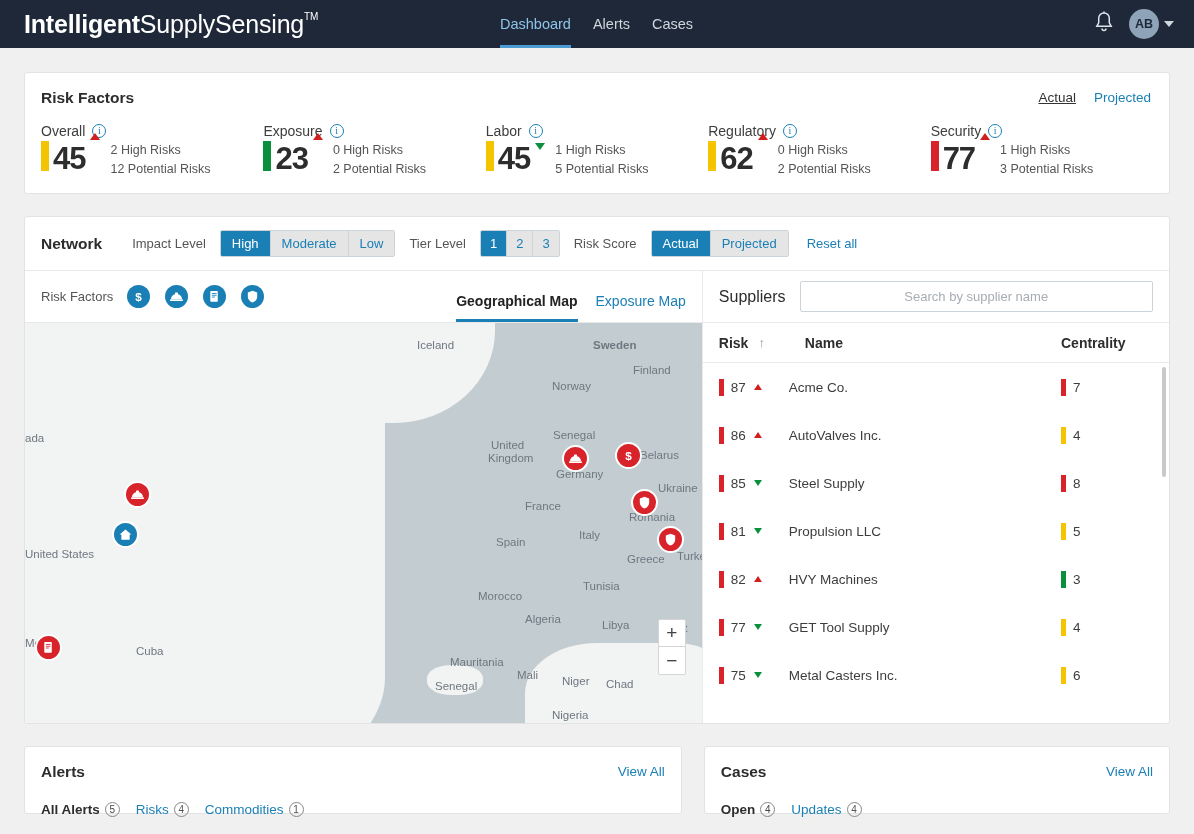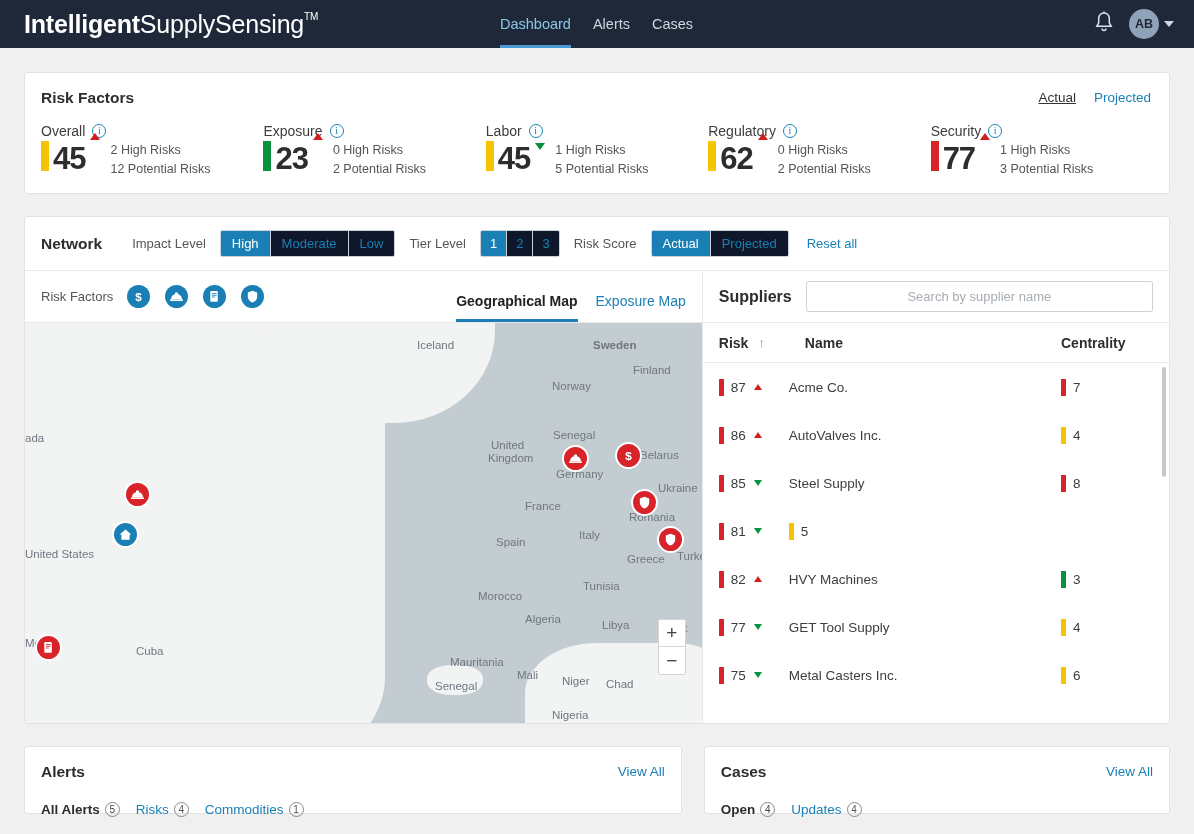--- a/index.html
+++ b/index.html
@@ -52,21 +52,21 @@
   .tri.up { width:0;height:0;border-left:5px solid transparent;border-right:5px solid transparent;border-bottom:7px solid #d01f1f; }
   .tri.down { width:0;height:0;border-left:5px solid transparent;border-right:5px solid transparent;border-top:7px solid #0a8f3c; margin-top:2px; }
   .rf-sub { margin-left: 10px; font-size: 12.5px; color: #555; line-height: 19px; }
 
   
   .network { margin-top: 22px; }
   .net-bar { display: flex; align-items: center; padding: 13px 16px; border-bottom: 1px solid #e9e9e9; gap: 14px; }
   .net-title { font-size: 15.5px; font-weight: bold; color: #2d2d2d; margin-right: 16px; }
   .flabel { font-size: 13px; color: #555; }
   .seg { display: flex; border: 1px solid #ccd3d9; border-radius: 2px; overflow: hidden; }
-  .seg div { padding: 5px 11px; font-size: 13px; color: #1a7fb5; background: #0f172a; cursor: pointer;
+  .seg div { padding: 5px 11px; font-size: 13px; color: #1a7fb5; background: #e5e5e5; cursor: pointer;
              border-right: 1px solid #ccd3d9; }
   .seg div:last-child { border-right: none; }
   .seg div.sel { background: #1a7fb5; color: #fff; }
   .seg.tier div { padding: 5px 9px; }
   .reset { font-size: 13px; color: #1a7fb5; cursor: pointer; margin-left: 4px; }
 
   
   .split { display: flex; }
   .mapcol { width: 679px; border-right: 1px solid #e9e9e9; }
   .map-head { display: flex; align-items: center; height: 52px; padding: 0 16px; border-bottom: 1px solid #e9e9e9; }
@@ -87,21 +87,21 @@
   .pin.blue { background: #1a7fb5; }
   .zoomctl { position: absolute; right: 16px; bottom: 48px; width: 28px; background: #fff;
              border: 1px solid #d5d5d5; border-radius: 2px; }
   .zoomctl div { height: 27px; display: flex; align-items: center; justify-content: center;
                  font-size: 19px; color: #444; cursor: pointer; }
   .zoomctl div:first-child { border-bottom: 1px solid #d5d5d5; }
 
   
   .supcol { width: 467px; }
   .sup-head { display: flex; align-items: center; height: 52px; padding: 0 16px; border-bottom: 1px solid #e9e9e9; gap: 14px; }
-  .sup-title { font-size: 16px; font-weight: bold; color: #2d2d2d; }
+  .sup-title { font-size: 16px; font-weight: normal; color: #2d2d2d; }
   .sup-search { flex: 1; height: 31px; border: 1px solid #ccd3d9; border-radius: 2px;
                 font-size: 13px; color: #333; padding: 0 10px; text-align: center;
                 font-family: "Liberation Sans", sans-serif; outline: none; }
   .sup-search::placeholder { color: #a7adb3; }
   .sup-thead { display: flex; align-items: center; height: 40px; padding: 0 16px;
                border-bottom: 1px solid #e9e9e9; font-size: 14px; font-weight: bold; color: #2d2d2d; }
   .th-risk { width: 86px; display: flex; align-items: center; gap: 10px; cursor: pointer; }
   .sortarrow { color: #8a9198; font-size: 13px; font-weight: normal; }
   .th-name { flex: 1; cursor: pointer; }
   .th-cent { width: 92px; cursor: pointer; }
@@ -458,20 +458,21 @@
                 <span>8</span>
               </span>
           </div>
 
           <div class="srow">
             <span class="c-risk">
                 <span class="minibar" style="background:#d8232a"></span>
                 <span>81</span>
                 <span class="stri down"></span>
               </span>
+            <span class="c-name">Propulsion LLC</span>
             <span class="c-cent">
                 <span class="minibar" style="background:#f5c400"></span>
                 <span>5</span>
               </span>
           </div>
 
           <div class="srow">
             <span class="c-risk">
                 <span class="minibar" style="background:#d8232a"></span>
                 <span>82</span>

